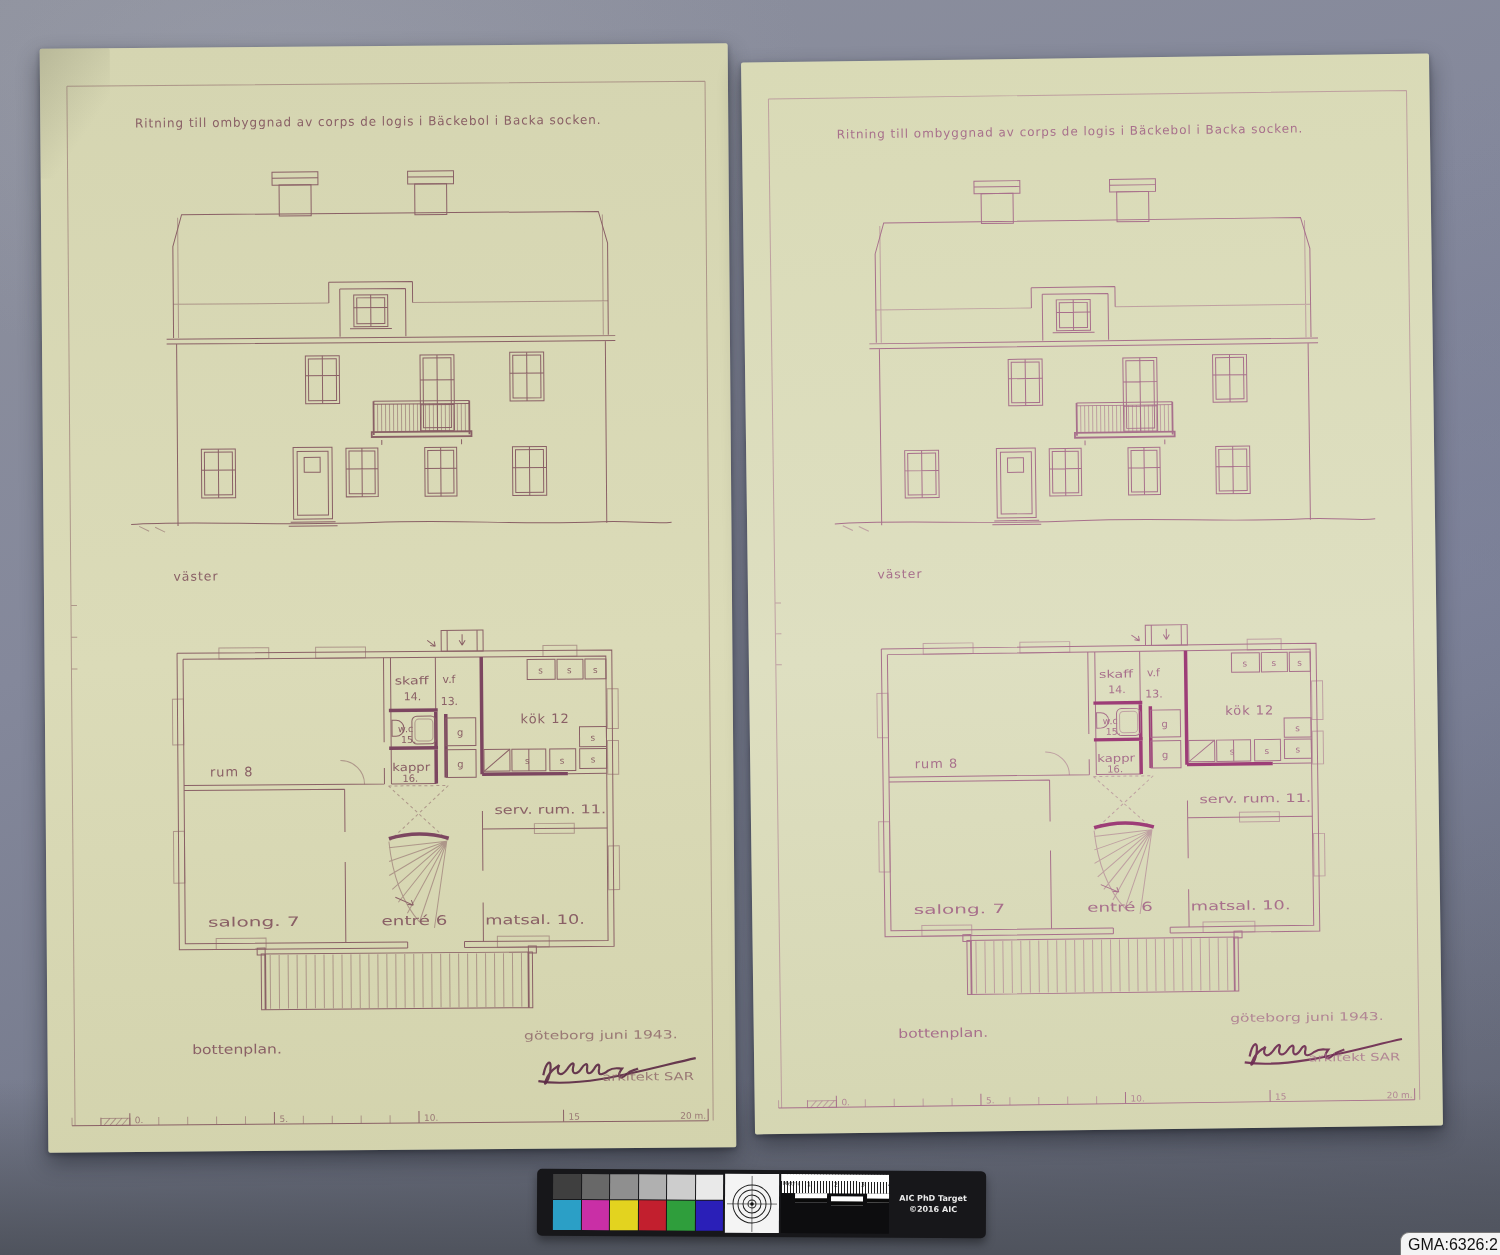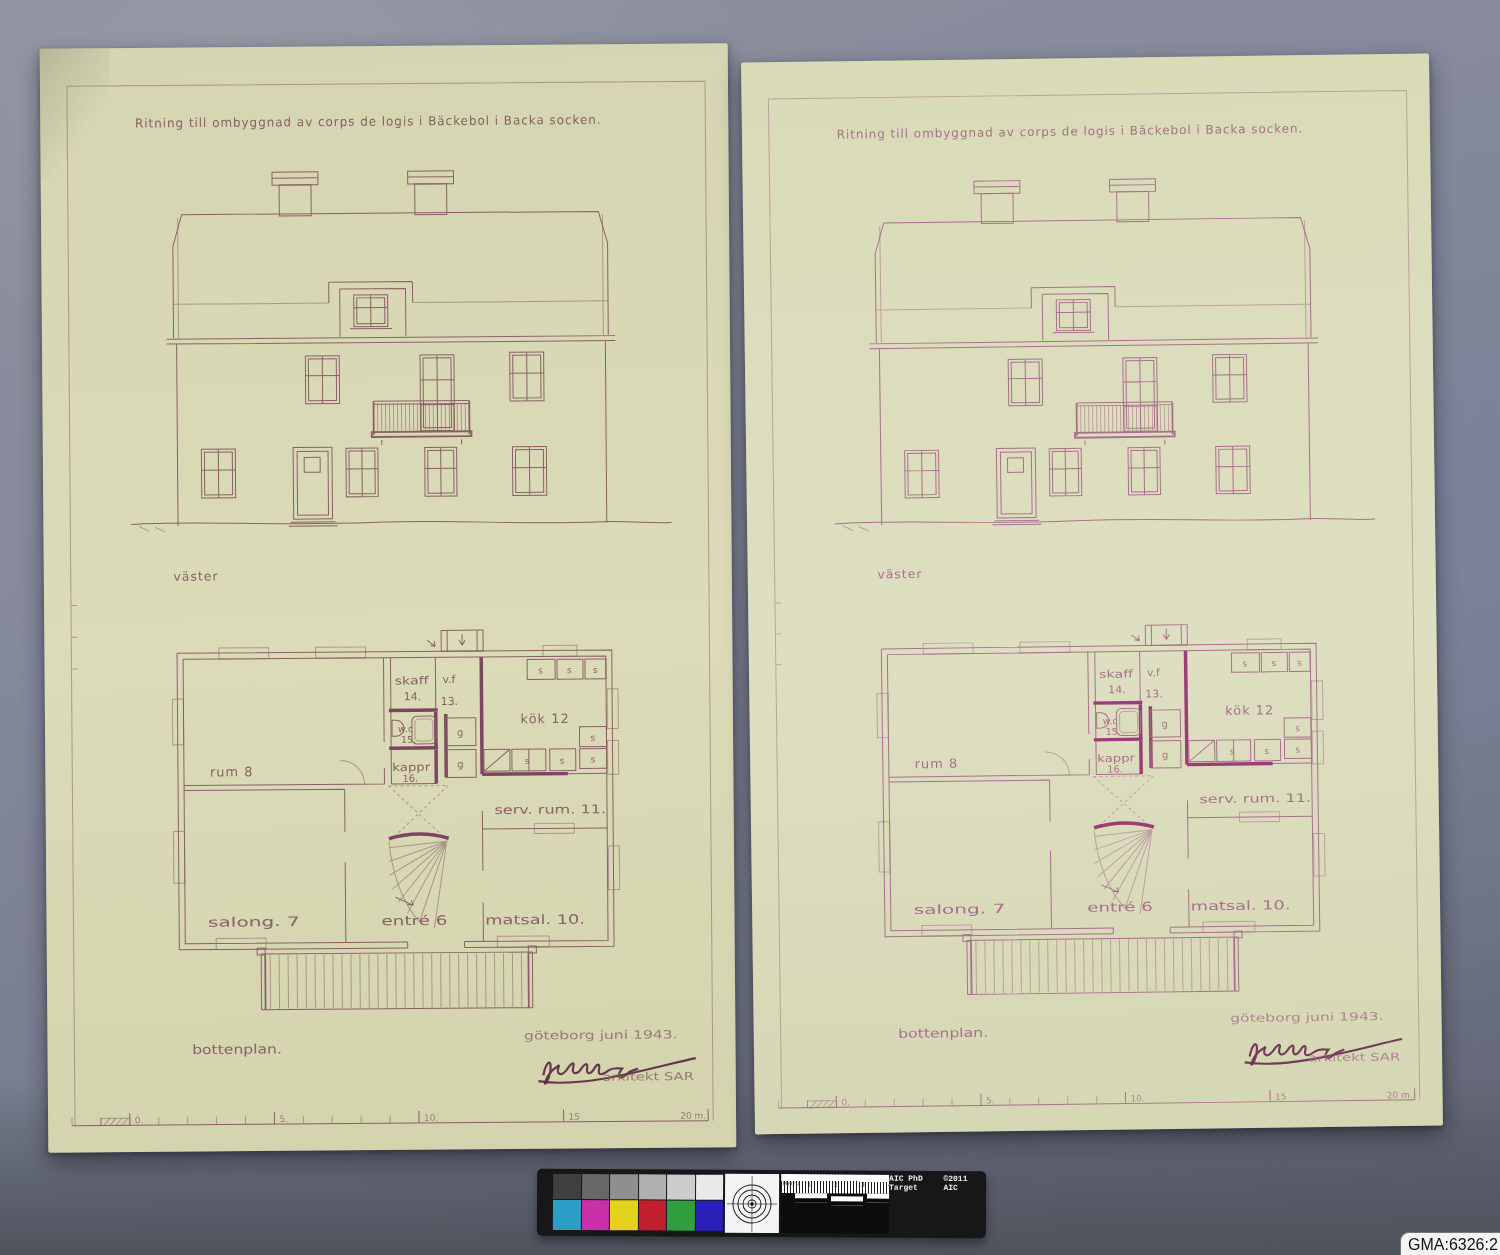--- a/index.html
+++ b/index.html
@@ -42,22 +42,22 @@
   .patches div{width:100%;height:100%;}
   .bull{width:54px;height:59px;background:#f4f4f4;margin-left:2px;}
   .ruler{flex:1;position:relative;margin-left:2px;background:#0d0d0f;overflow:hidden;}
   .ruler-strip{position:absolute;left:0;top:0;right:0;height:19px;
     background:linear-gradient(#fff 0 7px, rgba(255,255,255,0) 7px),
       repeating-linear-gradient(90deg,#1c1c1c 0 1px,#fdfdfd 1px 3px);}
   .ruler-strip .num{position:absolute;top:7px;font-size:6px;color:#111;line-height:1;}
   .metric{position:absolute;left:2px;top:6px;font-size:5px;color:#222;letter-spacing:.3px;}
   .blk{position:absolute;background:#fff;width:32px;height:9px;}
   .blk::after{content:"";position:absolute;left:0;bottom:0;width:100%;height:4px;background:#0a0a0a;}
-  .aic{width:88px;color:#ececec;font-size:8px;font-weight:bold;text-align:left;
-    display:flex;justify-content:center;gap:2px;padding-right:3px;line-height:1.1;font-family:Liberation Mono, monospace;}
+  .aic{width:88px;color:#ececec;font-size:8px;font-weight:bold;text-align:center;
+    display:flex;flex-direction:column;justify-content:center;gap:2px;padding-right:3px;line-height:1.1;}
   
   .catalog{position:absolute;left:1400px;top:1232px;width:110px;height:23px;background:#f4f4f4;
     color:#111;font:16px/23px "Liberation Sans",sans-serif;padding-left:7px;
     border-radius:9px 0 0 0;border:1px solid #777;border-right:none;border-bottom:none;}
 </style>
 </head>
 <body>
 
 <svg width="0" height="0" style="position:absolute">
 <defs>
@@ -297,18 +297,18 @@
         <span class="num" style="left:80px">3</span>
         <span class="num" style="left:107px">4</span>
 
       </div>
       <div class="blk" style="left:14px;top:19px"></div>
       <div class="blk" style="left:50px;top:22px"></div>
       <div class="blk" style="left:86px;top:19px"></div>
     </div>
     <div class="aic">
       <span>AIC PhD Target</span>
-      <span>©2011 AIC</span>
+      <span>©2016 AIC</span>
     </div>
   </div>
 
   <div class="catalog">GMA:6326:2</div>
 </div>
 
 </body></html>

